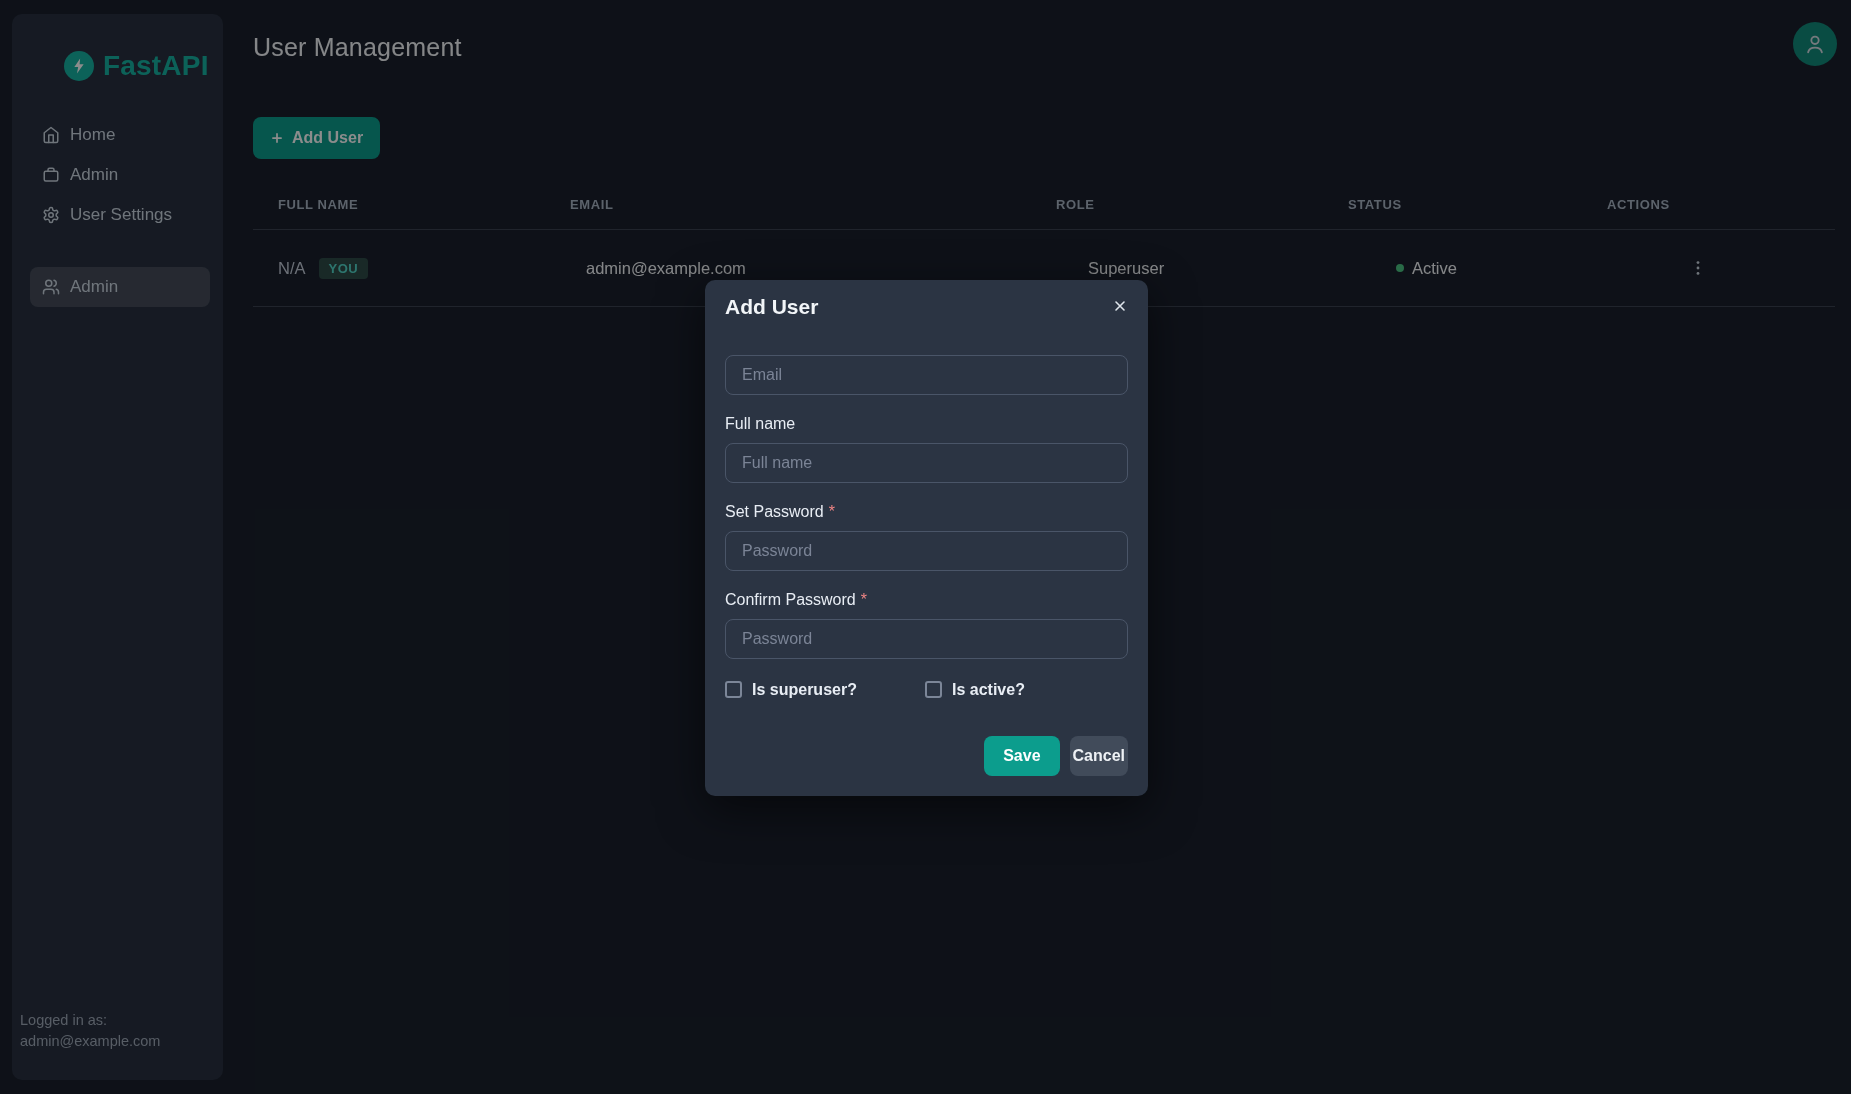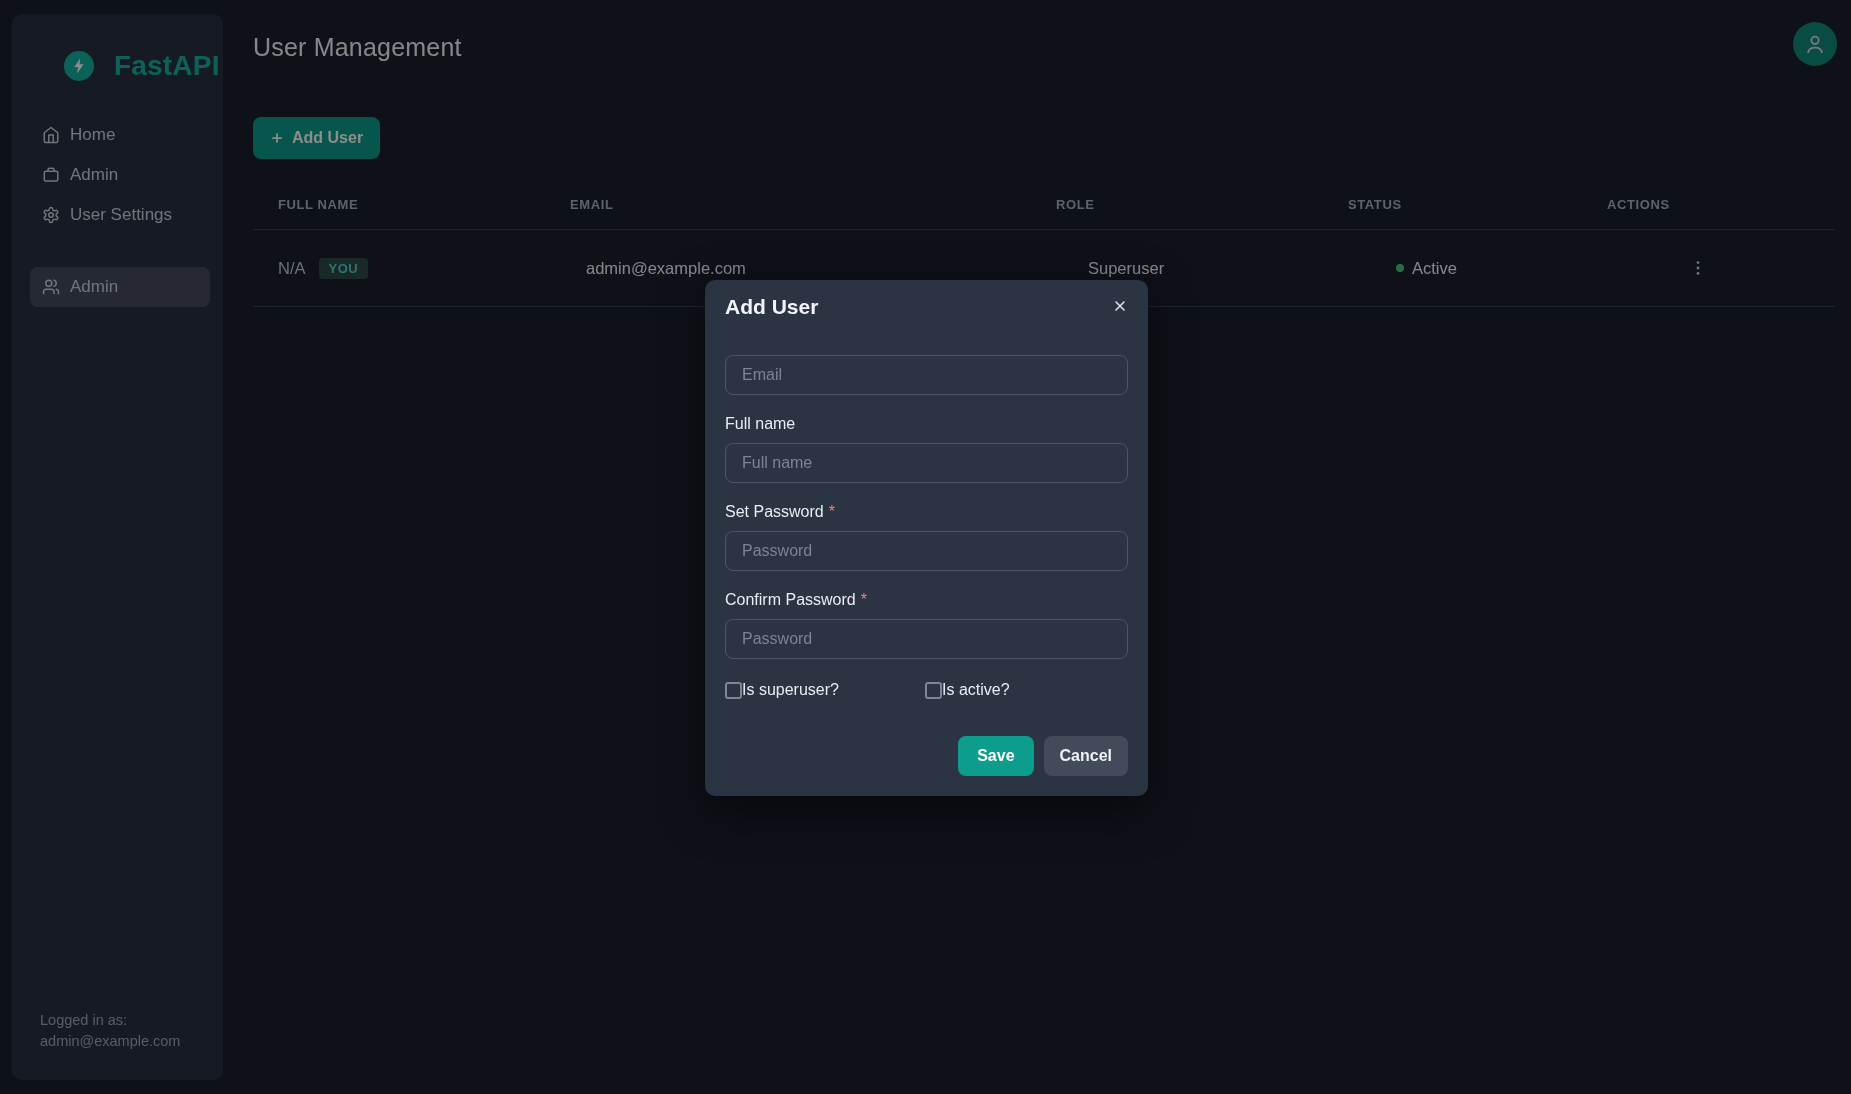--- a/index.html
+++ b/index.html
@@ -14,21 +14,21 @@
     overflow:hidden;
   }
   
   .sidebar{
     position:absolute;left:12px;top:14px;width:211px;height:1066px;
     background:var(--bg-sidebar,#283040);
     border-radius:10px;
     z-index:1;
   }
   .logo-row{
-    display:flex;align-items:center;gap:20px;
+    display:flex;align-items:center;gap:9px;
     margin:36px 0 0 52px;height:32px;cursor:pointer;
   }
   .logo-mark{
     width:30px;height:30px;border-radius:50%;
     background:var(--teal-bright,#17b3a2);
     display:flex;align-items:center;justify-content:center;flex:0 0 auto;
   }
   .logo-mark svg{width:18px;height:18px;}
   .logo-text{
     font-size:28px;font-weight:600;letter-spacing:.2px;
@@ -38,21 +38,21 @@
   .nav-item{
     display:flex;align-items:center;gap:10px;
     height:40px;margin:0 13px 0 18px;padding:0 0 0 12px;
     border-radius:8px;cursor:pointer;
     color:var(--text-nav,#cbd5e0);font-size:17px;
   }
   .nav-item.active{background:var(--bg-active,#454c5a);margin-top:32px;}
   .nav-icon{width:18px;height:18px;display:flex;flex:0 0 auto;}
   .nav-icon svg{width:18px;height:18px;}
   .logged-in{
-    position:absolute;left:28px;bottom:28px;
+    position:absolute;left:8px;bottom:28px;
     font-size:14.5px;line-height:21px;color:var(--text-muted,#9fa9b8);
   }
   
   .main{position:absolute;left:223px;top:0;right:0;bottom:0;z-index:1;}
   .avatar-btn{
     position:absolute;right:14px;top:22px;width:44px;height:44px;border-radius:50%;
     background:var(--avatar,#128a7b);display:flex;align-items:center;justify-content:center;
     cursor:pointer;
   }
   .avatar-btn svg{width:22px;height:22px;}
@@ -117,35 +117,35 @@
   .field-label{font-size:16px;line-height:22px;font-weight:500;color:var(--text-label,#e8edf4);}
   .req{color:var(--red,#ef8585);margin-left:5px;}
   .field input{
     margin-top:8px;width:100%;height:40px;padding:0 16px;
     background:transparent;border:1px solid var(--border-input,#4a5568);border-radius:8px;
     color:var(--text-label,#e8edf4);font-size:16px;outline:none;
     font-family:"Liberation Sans","DejaVu Sans",sans-serif;
   }
   .field input::placeholder{color:var(--placeholder,#7b8496);}
   .checks{margin-top:22px;display:flex;align-items:center;}
-  .check-group{display:flex;align-items:flex-end;gap:0;cursor:pointer;}
+  .check-group{display:flex;align-items:flex-start;gap:10px;cursor:pointer;font-weight:bold;}
   .check-group.fixed{width:200px;}
   .checkbox{
     width:17px;height:17px;border:2px solid var(--checkbox-border,#7c8698);
     border-radius:3px;background:transparent;flex:0 0 auto;
   }
   .check-label{font-size:16px;color:var(--text-label,#e8edf4);}
   .modal-footer{margin-top:37px;display:flex;justify-content:flex-end;gap:10px;}
   .btn{
     height:40px;border:none;border-radius:8px;cursor:pointer;
     font-size:16px;font-weight:700;color:#fff;
     font-family:"Liberation Sans","DejaVu Sans",sans-serif;
   }
   .btn-save{background:var(--teal,#0c9d8d);padding:0 19px;}
-  .btn-cancel{background:var(--cancel,#414b5a);padding:0 16px;color:#eef1f5;}
+  .btn-cancel{background:var(--cancel,#414b5a);padding:0 3px;color:#eef1f5;}
 </style>
 </head>
 <body>
 
 <aside class="sidebar">
   <div class="logo-row">
     <span class="logo-mark">
       <svg viewBox="0 0 24 24" fill="#ffffff">
           <path d="M13.5 2 5.8 13.2h5.1L9.3 22l8.9-12.3h-5.4L13.5 2z"></path>
         </svg>

